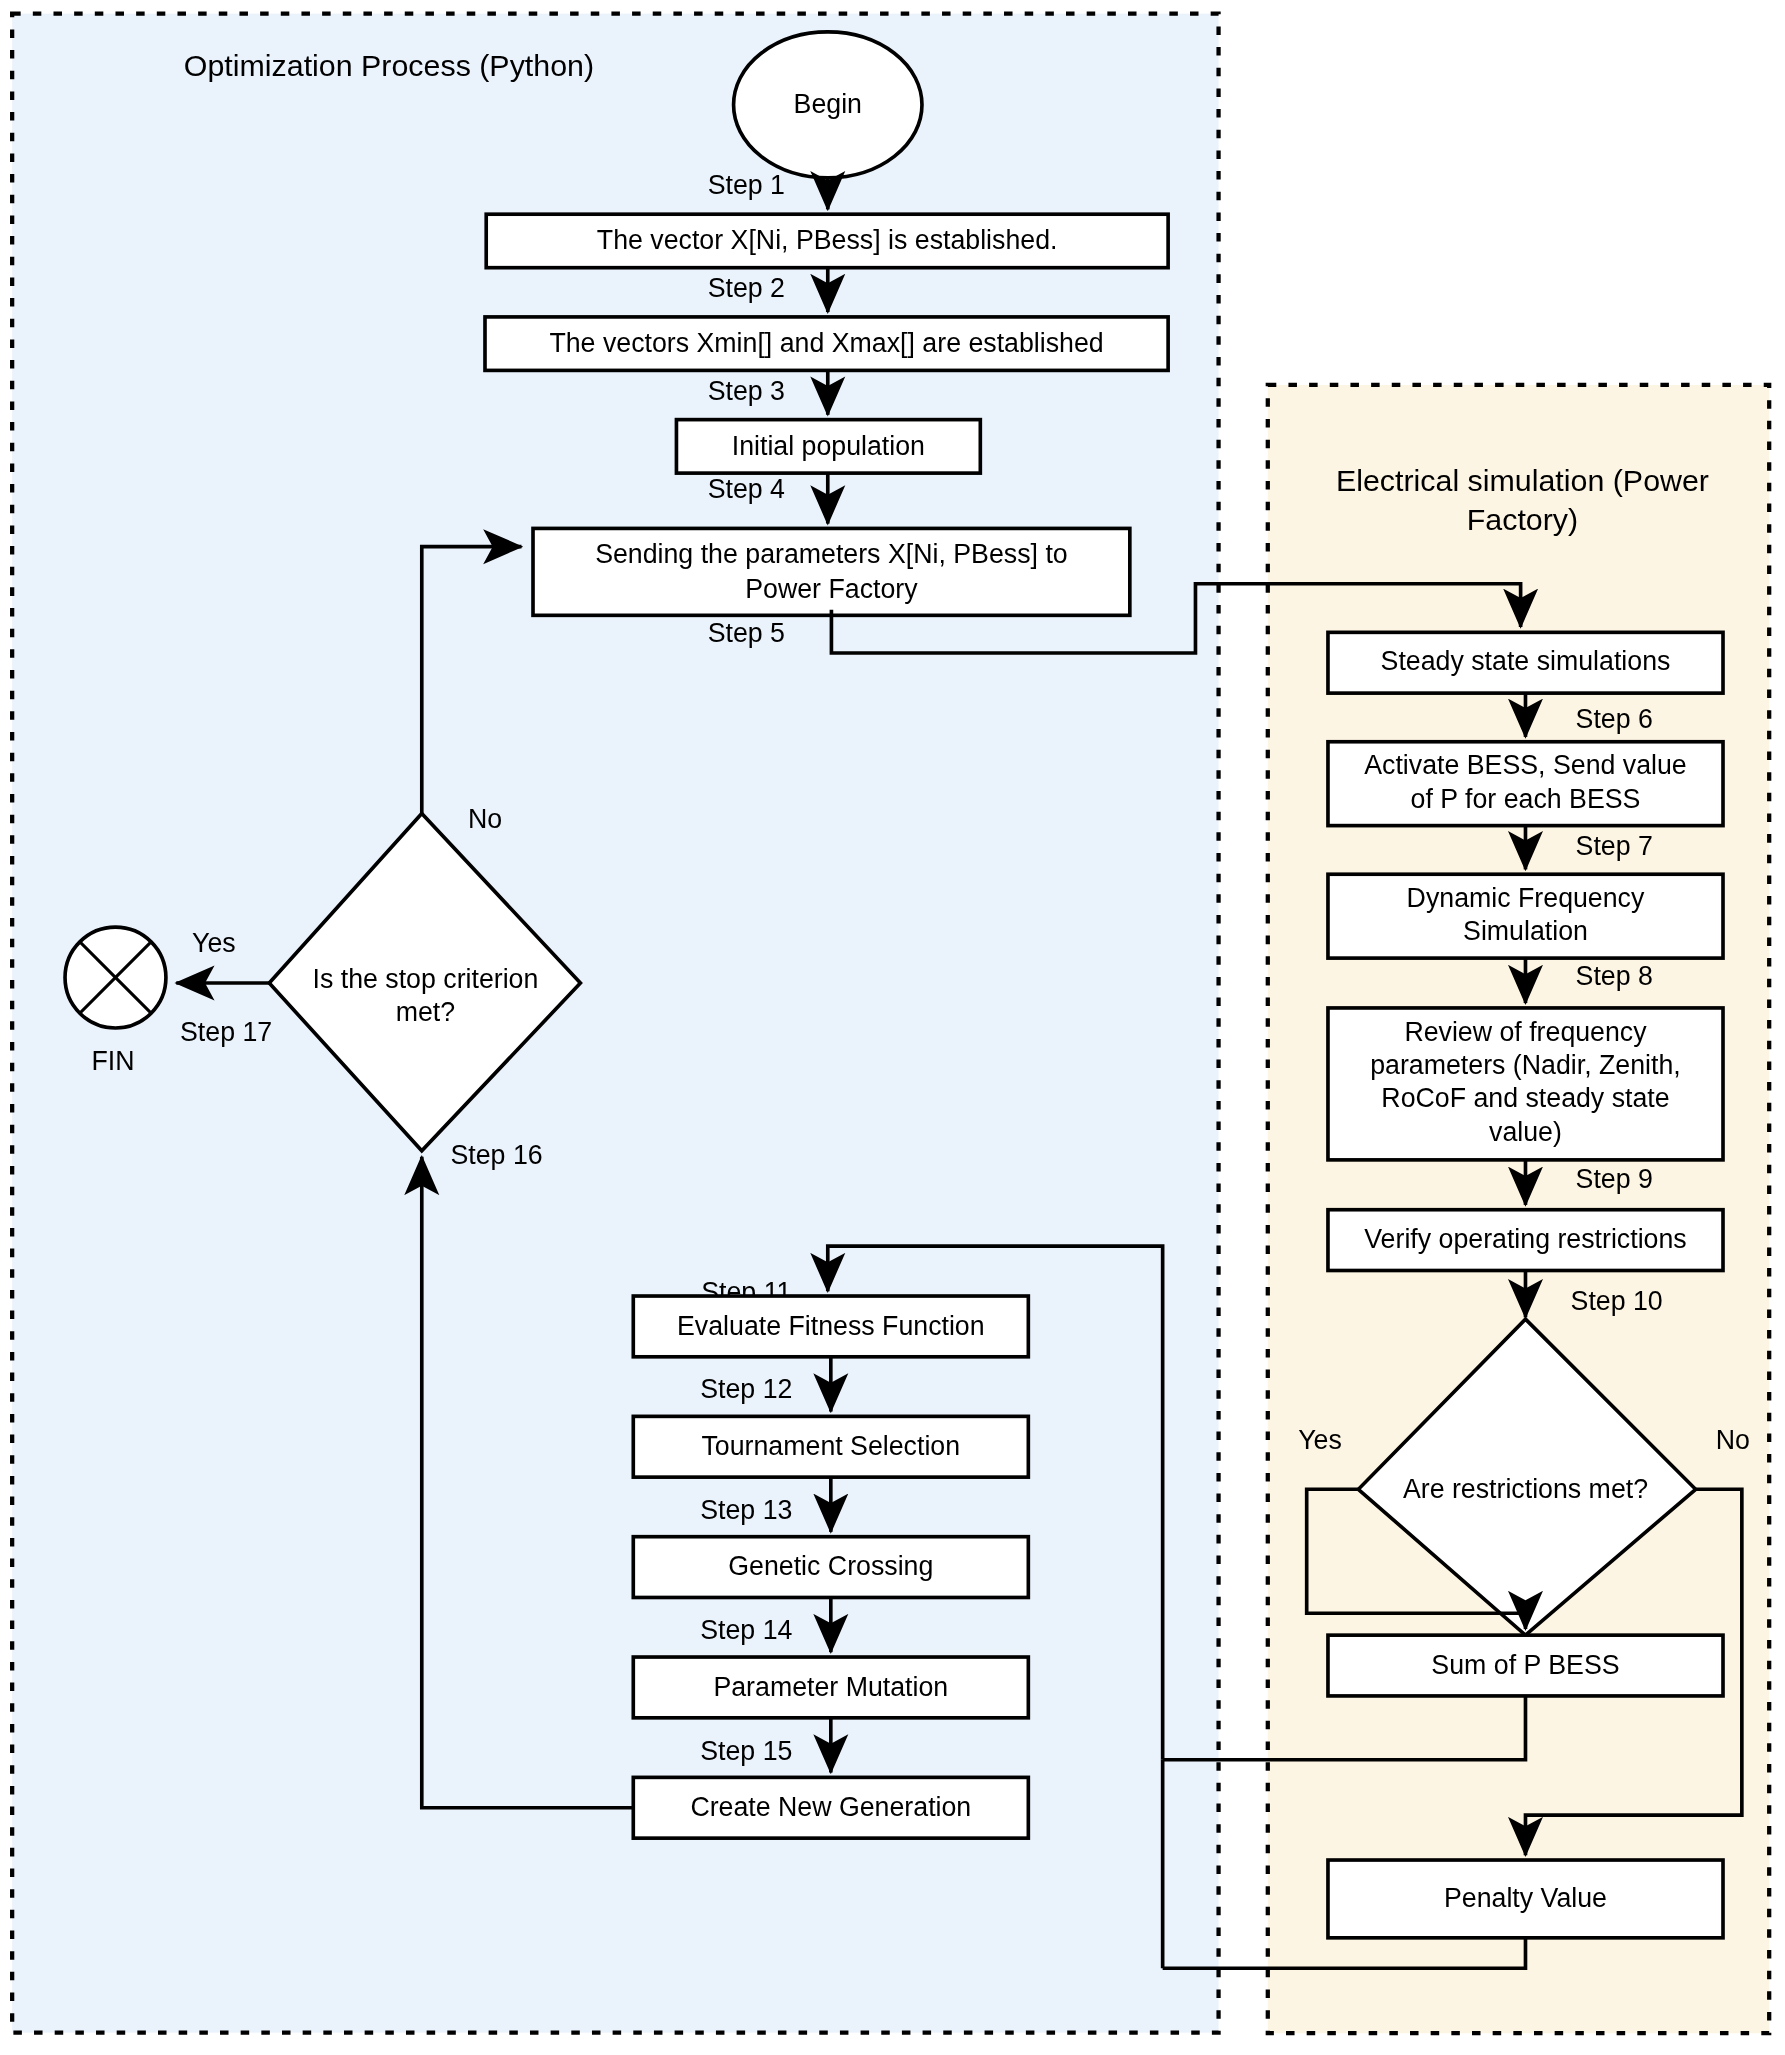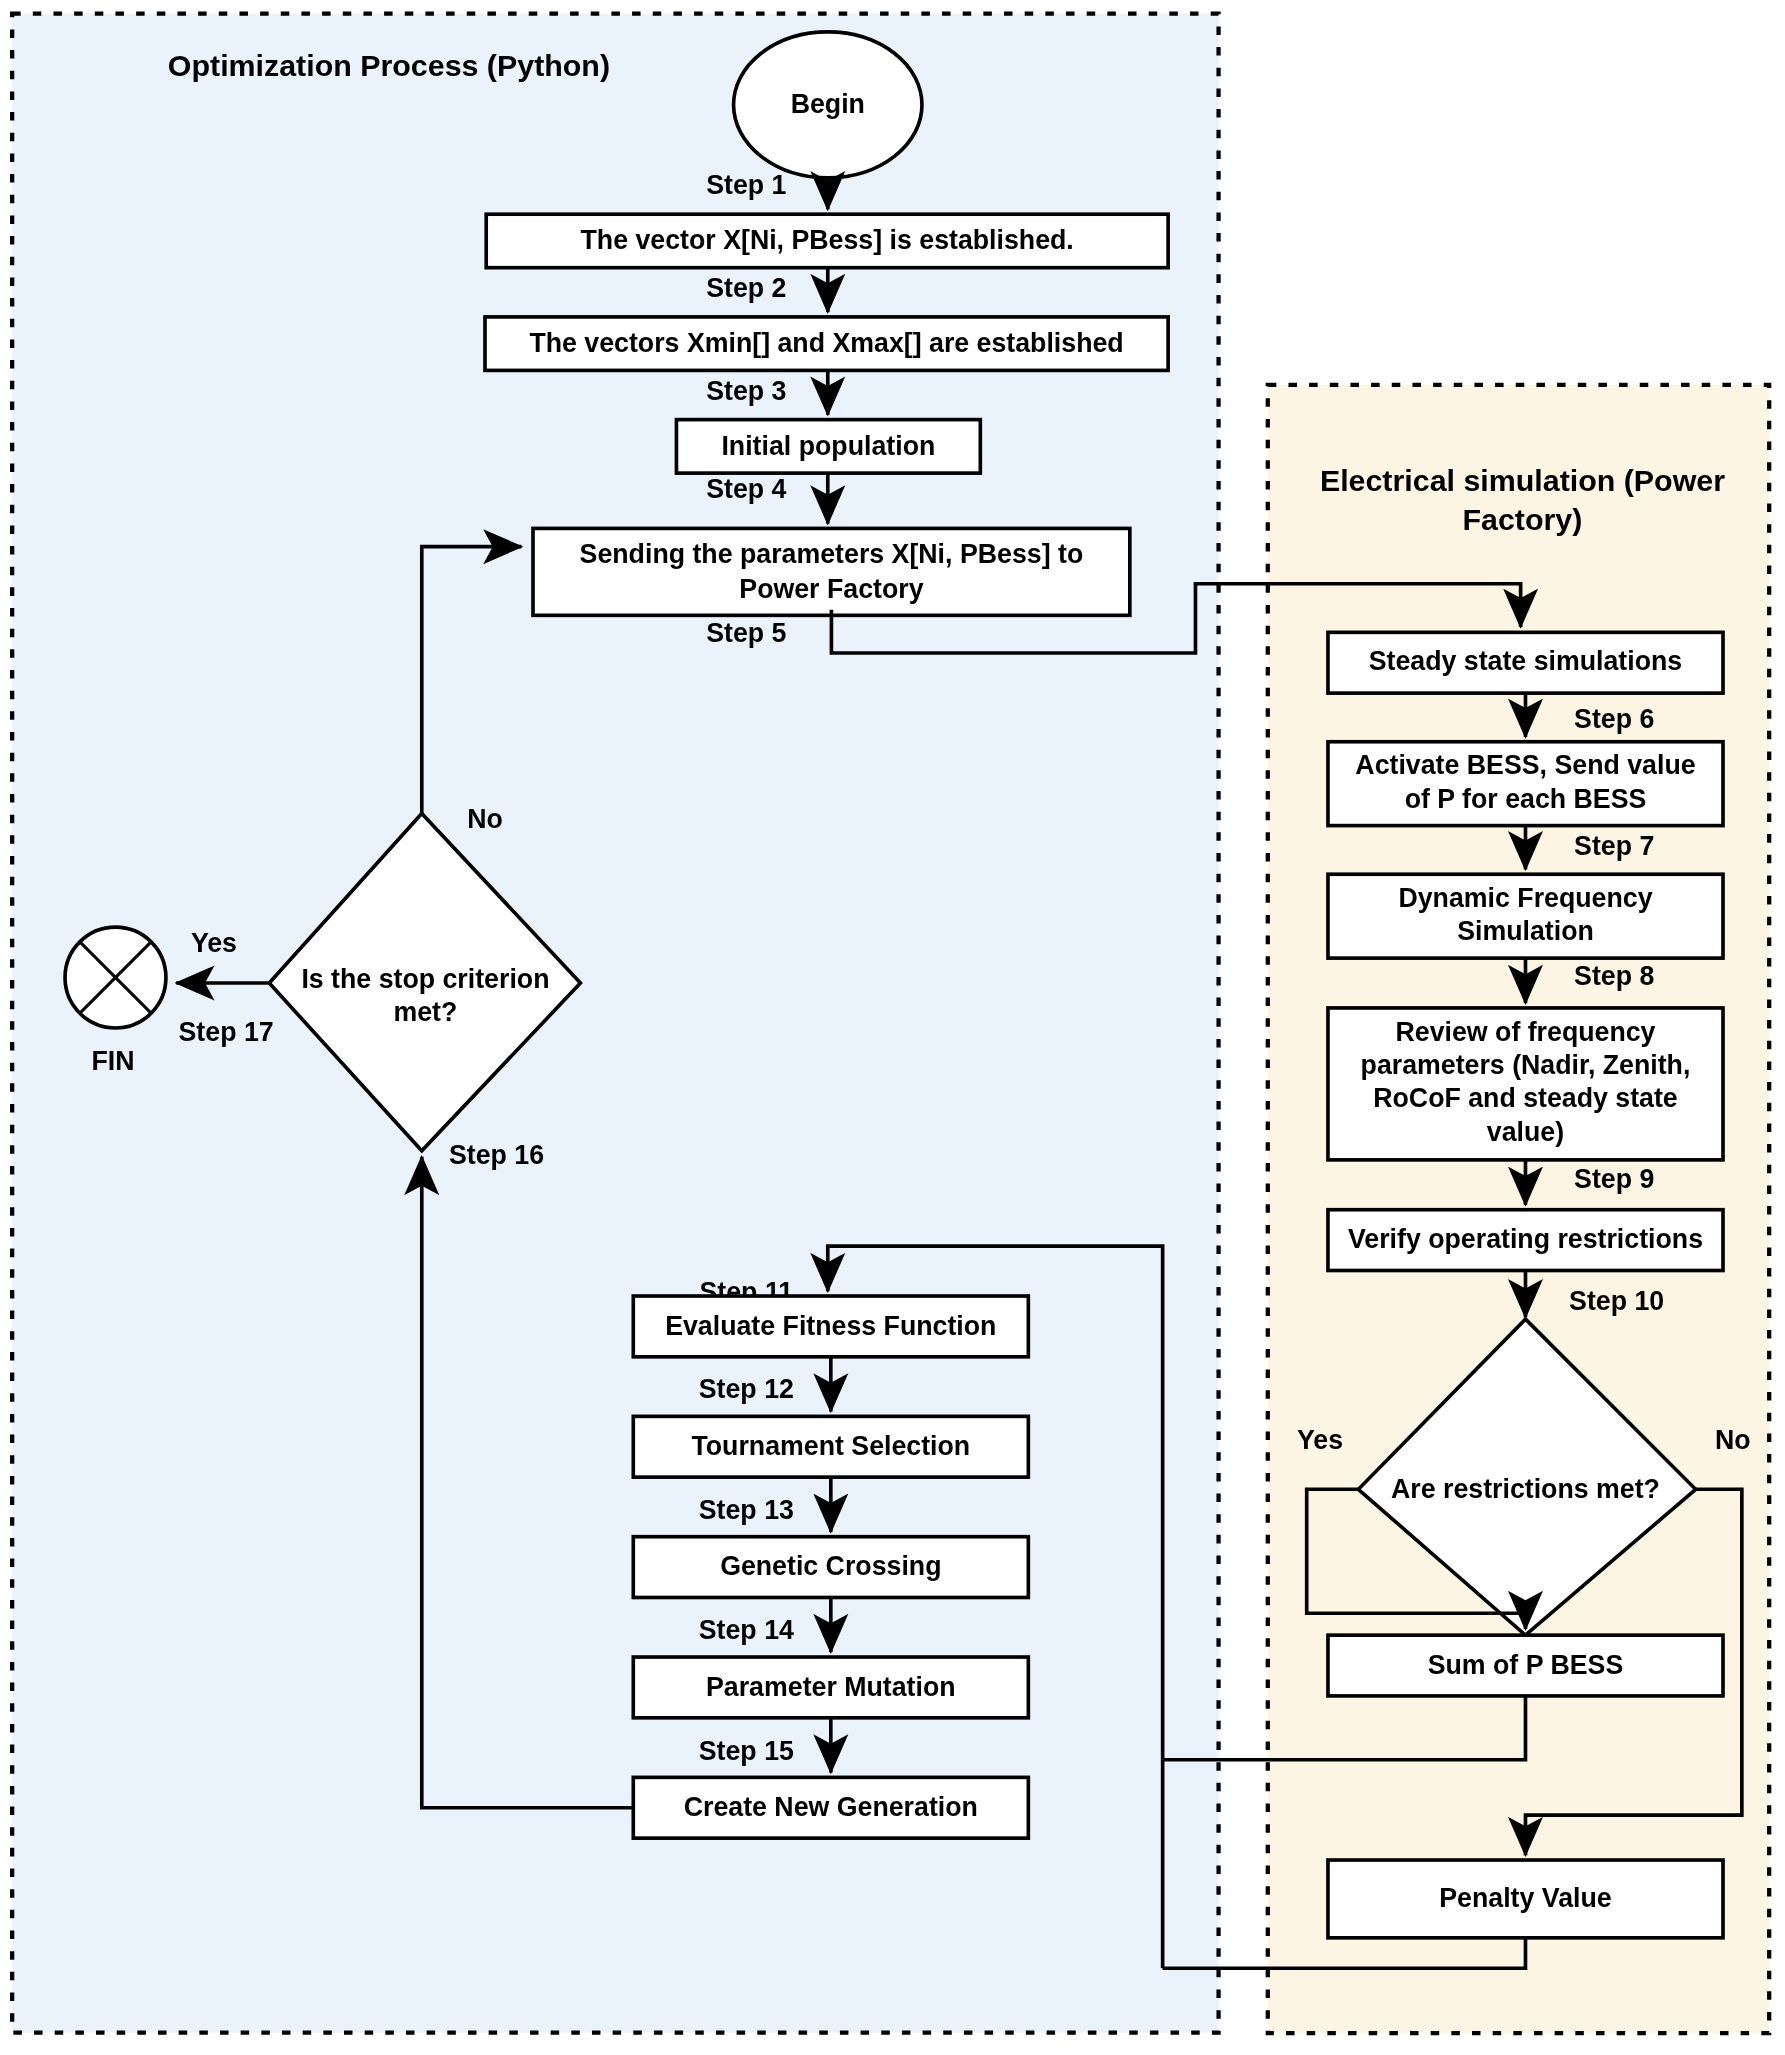--- a/index.html
+++ b/index.html
@@ -1,17 +1,17 @@
 <!DOCTYPE html>
 <html style="font-size:9.7px"><head>
 <meta charset="utf-8">
 <style>
   html,body{margin:0;padding:0;background:#ffffff;}
   body{font-family:"Liberation Sans", sans-serif;}
-  #canvas-wrap{position:relative;width:1785px;height:2056px;overflow:hidden;background:#fff;font-weight:bold;}
+  #canvas-wrap{position:relative;width:1785px;height:2056px;overflow:hidden;background:#fff;}
   svg#flow{position:absolute;left:0;top:0;width:1785px;height:2056px;}
   .nodetext{font-family:"Liberation Sans", sans-serif;font-size:44px;fill:#000;text-anchor:middle;dominant-baseline:middle;}
   .steplabel{font-family:"Liberation Sans", sans-serif;font-size:44px;fill:#000;text-anchor:middle;dominant-baseline:middle;}
   .panellabel{font-family:"Liberation Sans", sans-serif;font-size:50px;fill:#000;text-anchor:middle;dominant-baseline:middle;}
   .boxfill{fill:#ffffff;stroke:#000000;stroke-width:6;}
   .edge{stroke:#000000;stroke-width:6;fill:none;}
   .panel-blue{fill:#eaf2fb;stroke:#000000;stroke-width:7;stroke-dasharray:14 20;stroke-linecap:butt;}
   .panel-orange{fill:#fdf5e3;stroke:#000000;stroke-width:7;stroke-dasharray:14 20;stroke-linecap:butt;}
 </style>
 </head>

